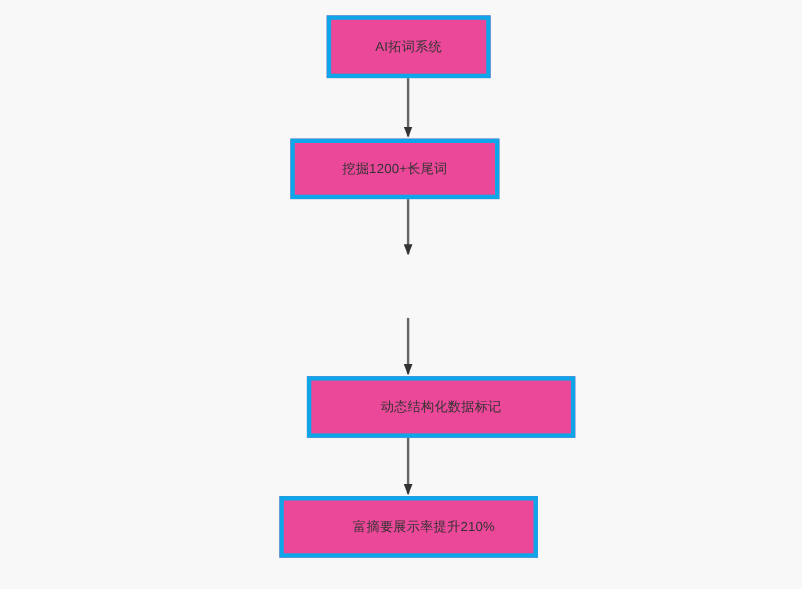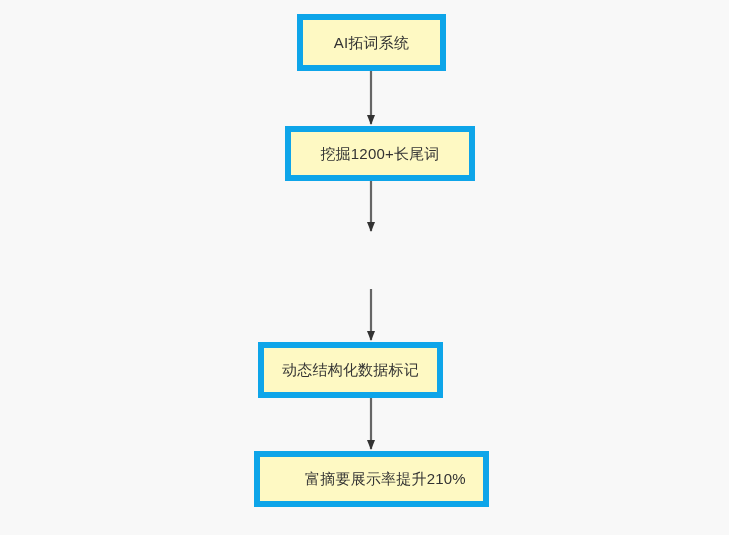--- a/index.html
+++ b/index.html
@@ -16,37 +16,37 @@
 
   #flowchart {
     position: relative;
     width: 729px;
     height: 535px;
   }
 
   .node {
     position: absolute;
     box-sizing: border-box;
-    background: #fef9c3;
-    border: 6px solid #0ea5e9;
+    background: #ec4899;
+    border: 4px solid #0ea5e9;
     color: #333333;
-    font-size: 15px;
+    font-size: 12px;
     line-height: 1.2;
     display: flex;
     align-items: center;
     justify-content: center;
     text-align: center;
     letter-spacing: 0.2px;
     white-space: nowrap;
   }
 
   .node-1 { left: 297px; top: 14px;  width: 149px; height: 57px; }
-  .node-2 { left: 285px; top: 126px; width: 190px; height: 55px; }
+  .node-2 { left: 264px; top: 126px; width: 190px; height: 55px; }
   .node-3 { left: 261px; top: 233px; width: 220px; height: 56px; }
-  .node-4 { left: 258px; top: 342px; width: 185px; height: 56px; }
+  .node-4 { left: 279px; top: 342px; width: 244px; height: 56px; }
   .node-5 { left: 254px; top: 451px; width: 235px; height: 56px; padding-left: 28px; }
 
   .edge {
     position: absolute;
     left: 0;
     top: 0;
     width: 729px;
     height: 535px;
     pointer-events: none;
   }

